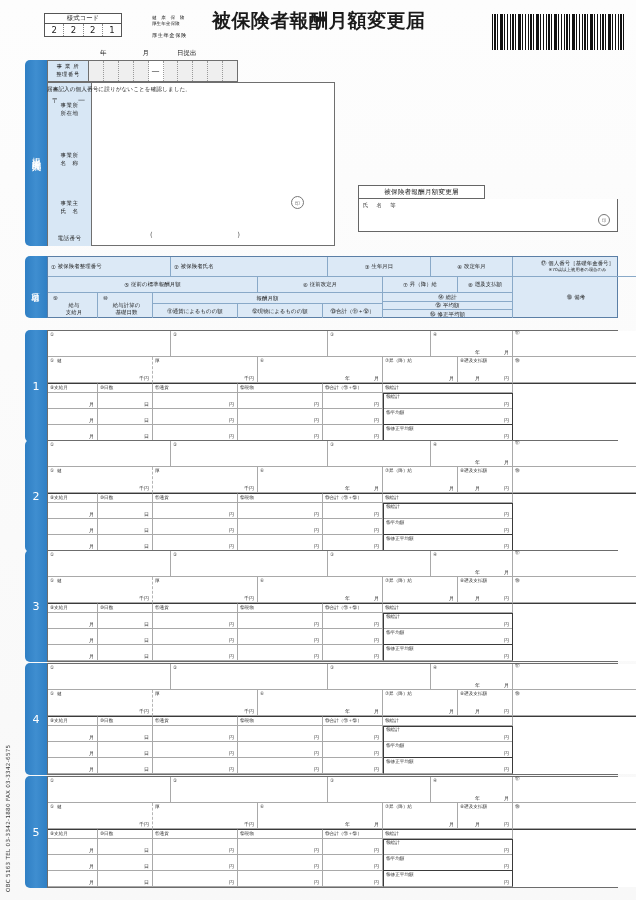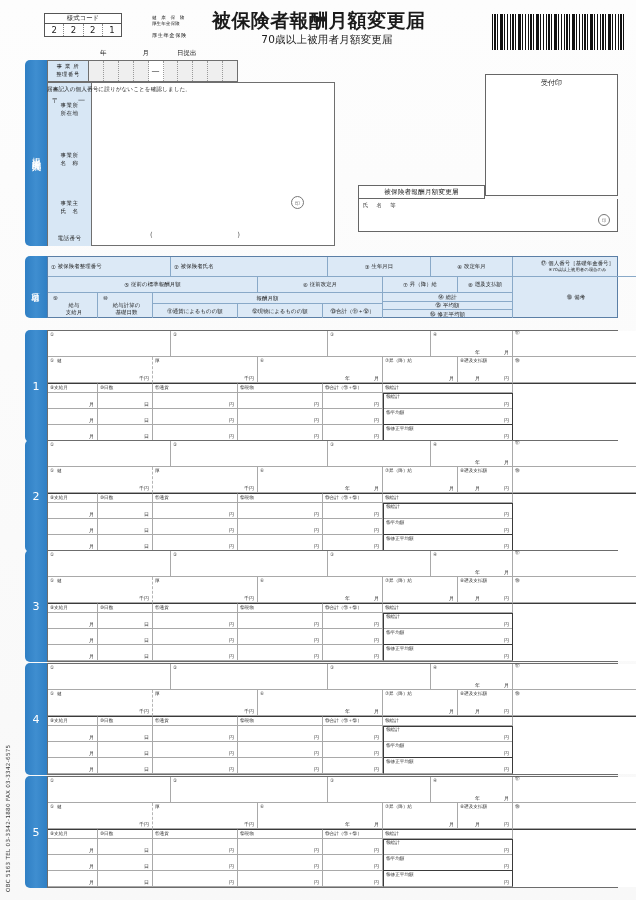--- a/index.html
+++ b/index.html
@@ -146,21 +146,20 @@
     <span>2</span>
     <span>1</span>
   </div>
 
   <div class="abs" id="ins-label-1">
     <span class="sp">健 康 保 険</span>
     <span>厚生年金保険</span>
   </div>
   <div class="abs lft" id="ins-label-2">厚生年金保険</div>
   <div class="abs" id="main-title">被保険者報酬月額変更届</div>
-  <div class="abs" id="sub-title">70歳以上被用者月額変更届</div>
   <div class="abs" id="barcode"></div>
 
   <div class="abs" id="submit-date">
     <span class="yr">年</span>
     <span class="mo">月</span>
     <span class="dy">日提出</span>
   </div>
 
   <div class="abs" id="submitter-spine">
     <div id="submitter-spine-label" class="vtxt">提出者記入欄</div>
@@ -202,23 +201,20 @@
   </div>
   <div class="abs" id="confirm-note">届書記入の個人番号に誤りがないことを確認しました。</div>
   <div id="postal-mark">〒</div>
   <div id="postal-dash">—</div>
   <div id="owner-seal">印</div>
   <div id="tel-paren">
     <span>(</span>
     <span>)</span>
   </div>
 
-  <div class="abs bx" id="reception-seal">
-    <div class="cap">受付印</div>
-  </div>
 
   <div class="abs ctr" id="sr-title">被保険者報酬月額変更届</div>
   <div class="abs" id="sr-body">
     <div id="sr-name-lbl">氏　名　等</div>
     <div id="sr-seal">印</div>
   </div>
 
   <div class="abs" id="legend">
     <div id="legend-spine">
       <span class="vtxt">項目名</span>

